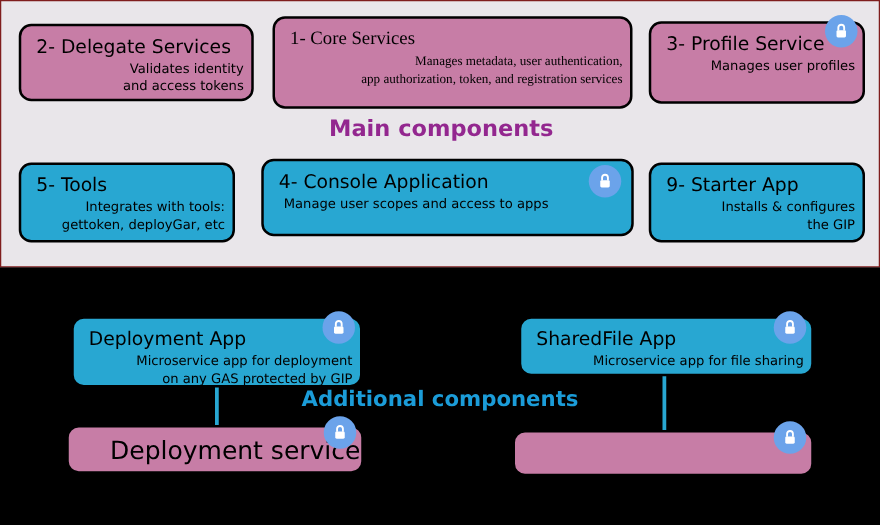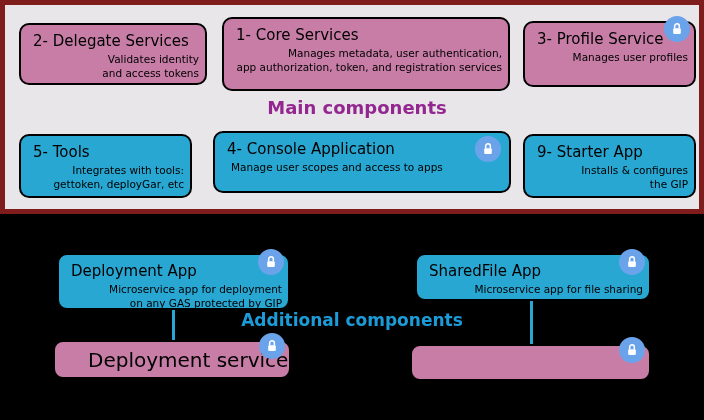--- a/index.html
+++ b/index.html
@@ -6,21 +6,21 @@
   body{
     width:704px;height:420px;position:relative;overflow:hidden;
     font-family:"DejaVu Sans","Liberation Sans",sans-serif;
     background:#000;
   }
   .stage{position:absolute;inset:0;width:704px;height:420px;}
 
   
   .main-panel{
     position:absolute;left:0;top:0;width:704px;height:214px;
-    background:#e9e6ea;border:5px solid #7f1d1d;box-sizing:border-box;padding-left:10px;
+    background:#e9e6ea;border:1px solid #7f1d1d;box-sizing:border-box;padding-left:10px;
   }
 
   
   .bottom-area{position:absolute;left:0;top:214px;width:704px;height:206px;background:#000;}
 
   
   .box{
     position:absolute;border:2px solid #000;border-radius:10px;
     box-sizing:border-box;color:#000;
   }
@@ -30,21 +30,21 @@
     font-size:15px;line-height:1.2;padding:7px 10px 2px 12px;
   }
   .box .body{
     font-size:10.5px;line-height:1.3;white-space:pre-line;text-align:right;
     padding:1px 6px 4px 6px;
   }
   .box .body.left{text-align:left;padding-left:16px;}
 
   
   .box-delegate{left:14px;top:18px;width:188px;height:62px;}
-  .box-core{left:217px;top:12px;width:288px;height:74px;}
+  .box-core{left:217px;top:12px;width:288px;height:74px;font-family:Liberation Serif, serif;}
   .box-profile{left:518px;top:16px;width:173px;height:66px;}
   .box-tools{left:14px;top:129px;width:173px;height:64px;}
   .box-console{left:208px;top:126px;width:298px;height:62px;}
   .box-starter{left:518px;top:129px;width:173px;height:64px;}
 
   .main-label{
     position:absolute;left:0;top:92px;width:704px;text-align:center;
     font-size:18px;font-weight:bold;color:#93278f;
   }
 

